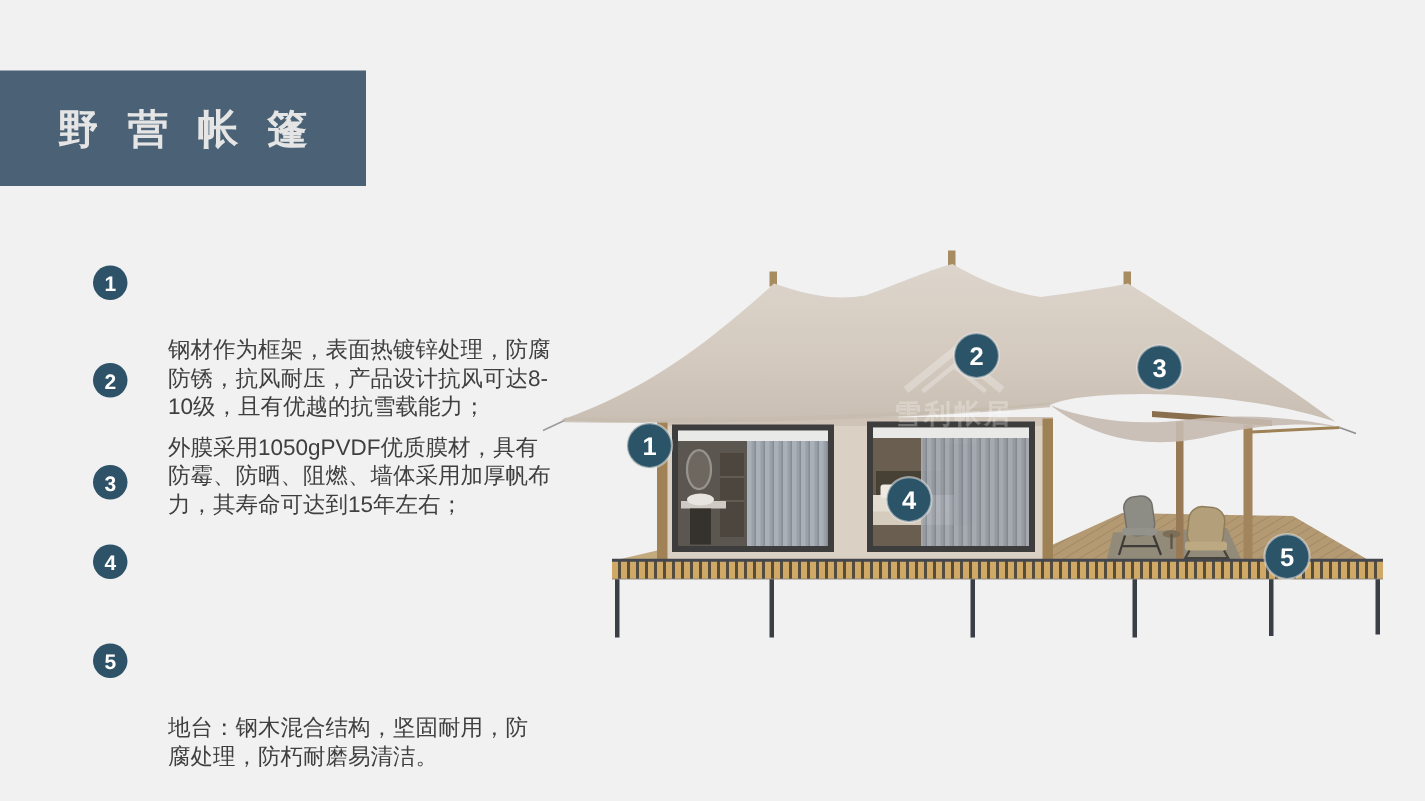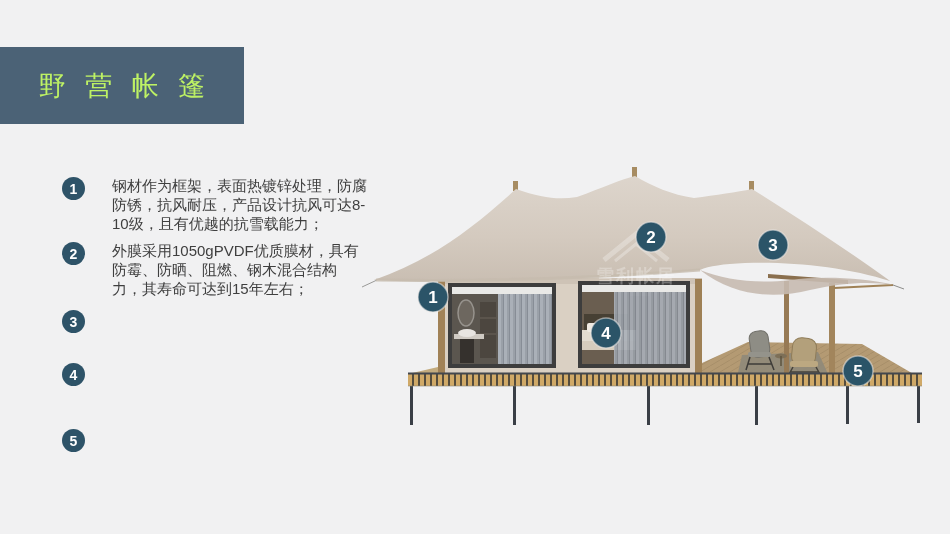--- a/index.html
+++ b/index.html
@@ -3,35 +3,35 @@
 <meta charset="utf-8">
 <style>
   html,body{margin:0;padding:0;}
   body{width:950px;height:534px;overflow:hidden;
        font-family:"Liberation Sans","DejaVu Sans",sans-serif;}
   .slide{position:relative;width:950px;height:534px;background:#f1f1f2;}
 
   
   .title-bar{position:absolute;left:0;top:47px;width:244px;height:77px;
              background:#4b6276;display:flex;align-items:center;justify-content:center;}
-  .title-bar .t{color:#bef264;font-size:27px;font-weight:normal;letter-spacing:6px;
+  .title-bar .t{color:#e5e5e5;font-size:27px;font-weight:bold;letter-spacing:6px;
                 padding-left:6px;white-space:nowrap;}
 
   
   .feature{position:absolute;left:62px;display:flex;align-items:flex-start;width:330px;}
   .feature:nth-child(1){top:176px;}
   .feature:nth-child(2){top:241px;}
   .feature:nth-child(3){top:309px;}
   .feature:nth-child(4){top:362px;}
   .feature:nth-child(5){top:428px;}
   .badge{flex:0 0 auto;width:23px;height:23px;margin-top:1px;border-radius:50%;
          background:#2e5368;color:#fff;font-size:14px;font-weight:bold;
          display:flex;align-items:center;justify-content:center;}
   .ftext{margin-left:27px;width:292px;font-size:15px;line-height:19px;color:#3f3f3f;
-         white-space:pre-line;}
+         white-space:pre-line;margin-top:48px;}
 
   .tent{position:absolute;left:352px;top:138px;width:600px;height:300px;}
 </style>
 </head>
 <body>
 
 <div class="slide">
 
   <div class="title-bar">
     <span class="t">野 营 帐 篷</span>
@@ -40,31 +40,33 @@
   <div id="features">
     <div class="feature">
       <div class="badge">1</div>
       <div class="ftext">钢材作为框架，表面热镀锌处理，防腐
 防锈，抗风耐压，产品设计抗风可达8-
 10级，且有优越的抗雪载能力；</div>
     </div>
     <div class="feature">
       <div class="badge">2</div>
       <div class="ftext">外膜采用1050gPVDF优质膜材，具有
-防霉、防晒、阻燃、钢木混合结构
+防霉、防晒、阻燃、墙体采用加厚帆布
 力，其寿命可达到15年左右；</div>
     </div>
     <div class="feature">
       <div class="badge">3</div>
     </div>
     <div class="feature">
       <div class="badge">4</div>
     </div>
     <div class="feature">
       <div class="badge">5</div>
+      <div class="ftext">地台：钢木混合结构，坚固耐用，防
+腐处理，防朽耐磨易清洁。</div>
     </div>
   </div>
 
   <svg class="tent" viewBox="352 138 600 300">
     <defs>
       <linearGradient id="cg" x1="0" y1="0" x2="0" y2="1">
         <stop offset="0" stop-color="#ddd5cc"></stop>
         <stop offset="0.55" stop-color="#d4cabf"></stop>
         <stop offset="1" stop-color="#c8bdb1"></stop>
       </linearGradient>

